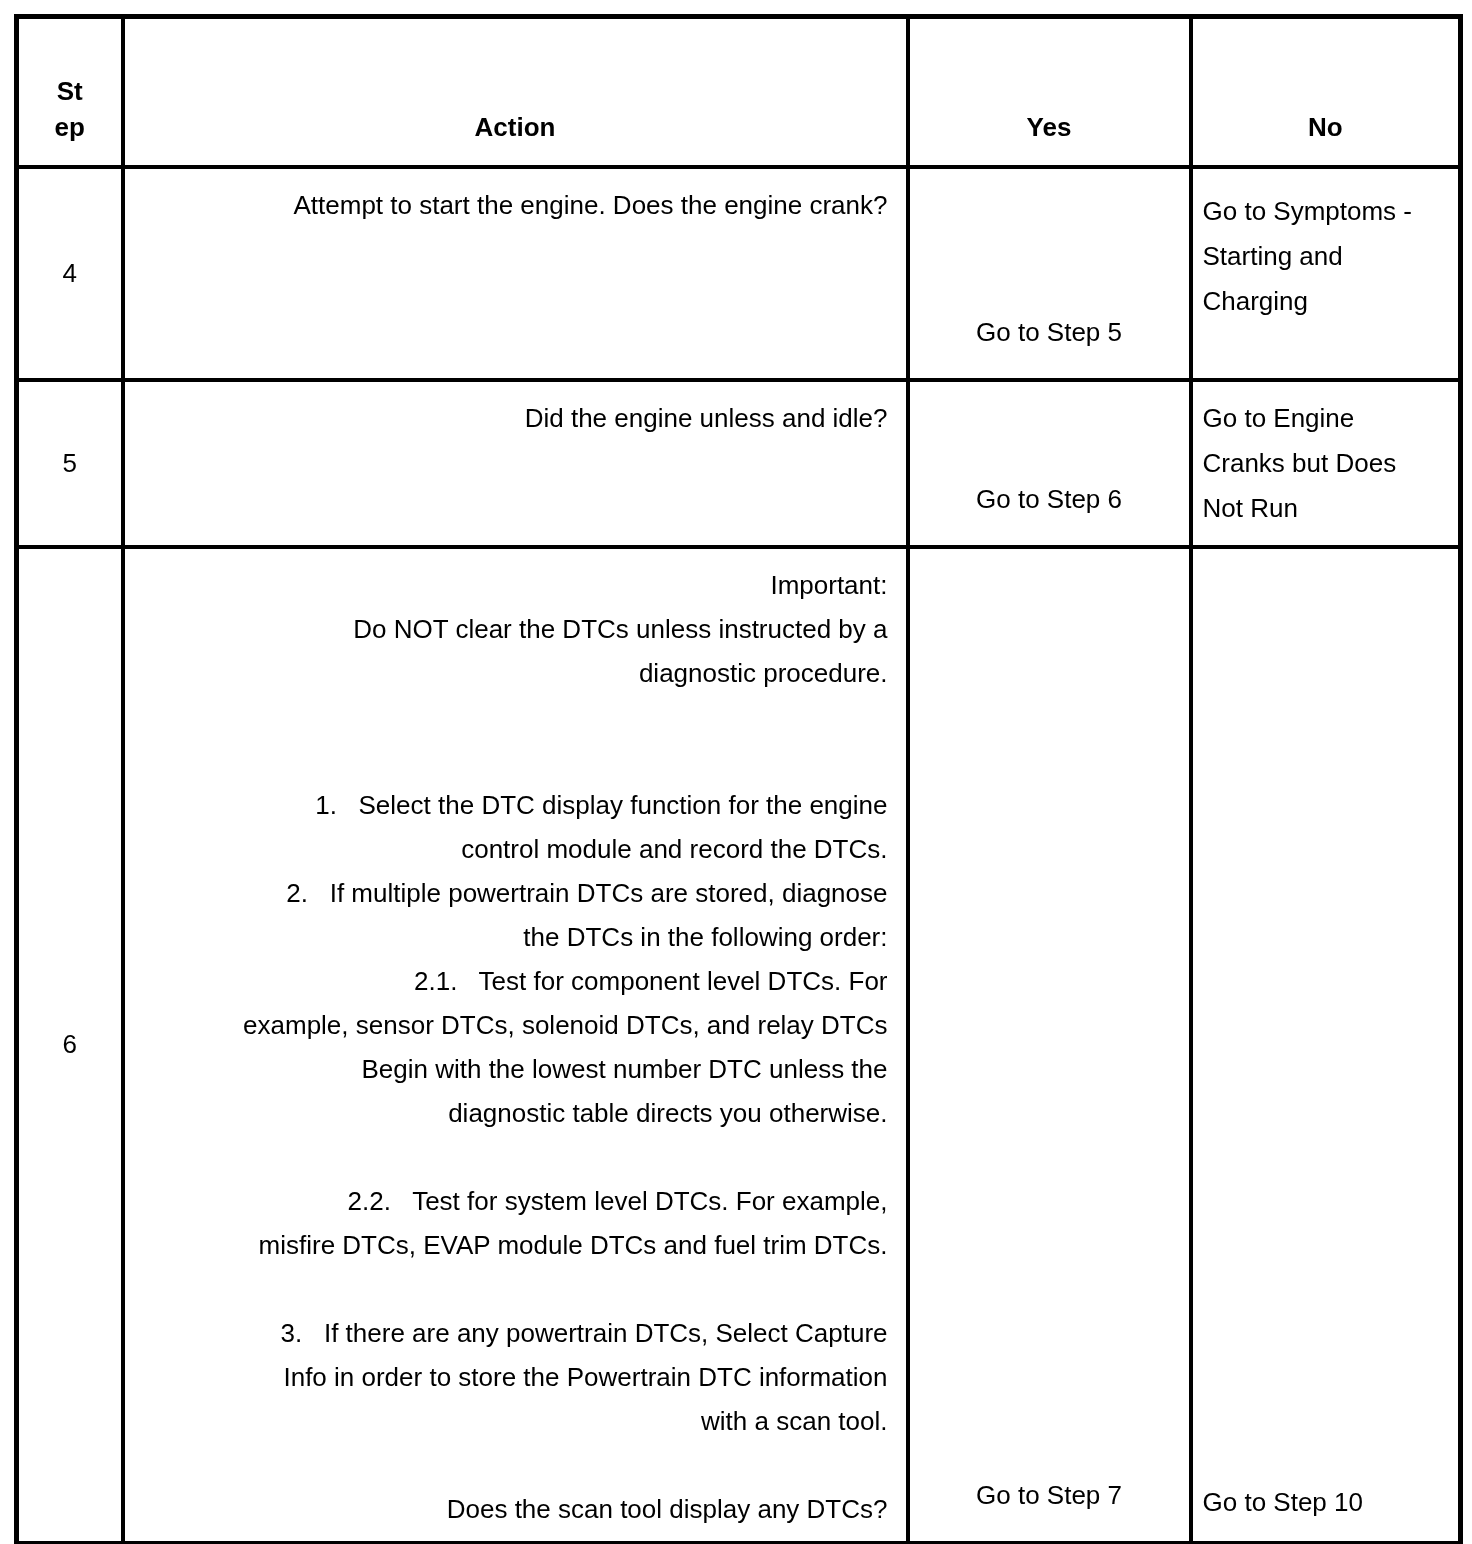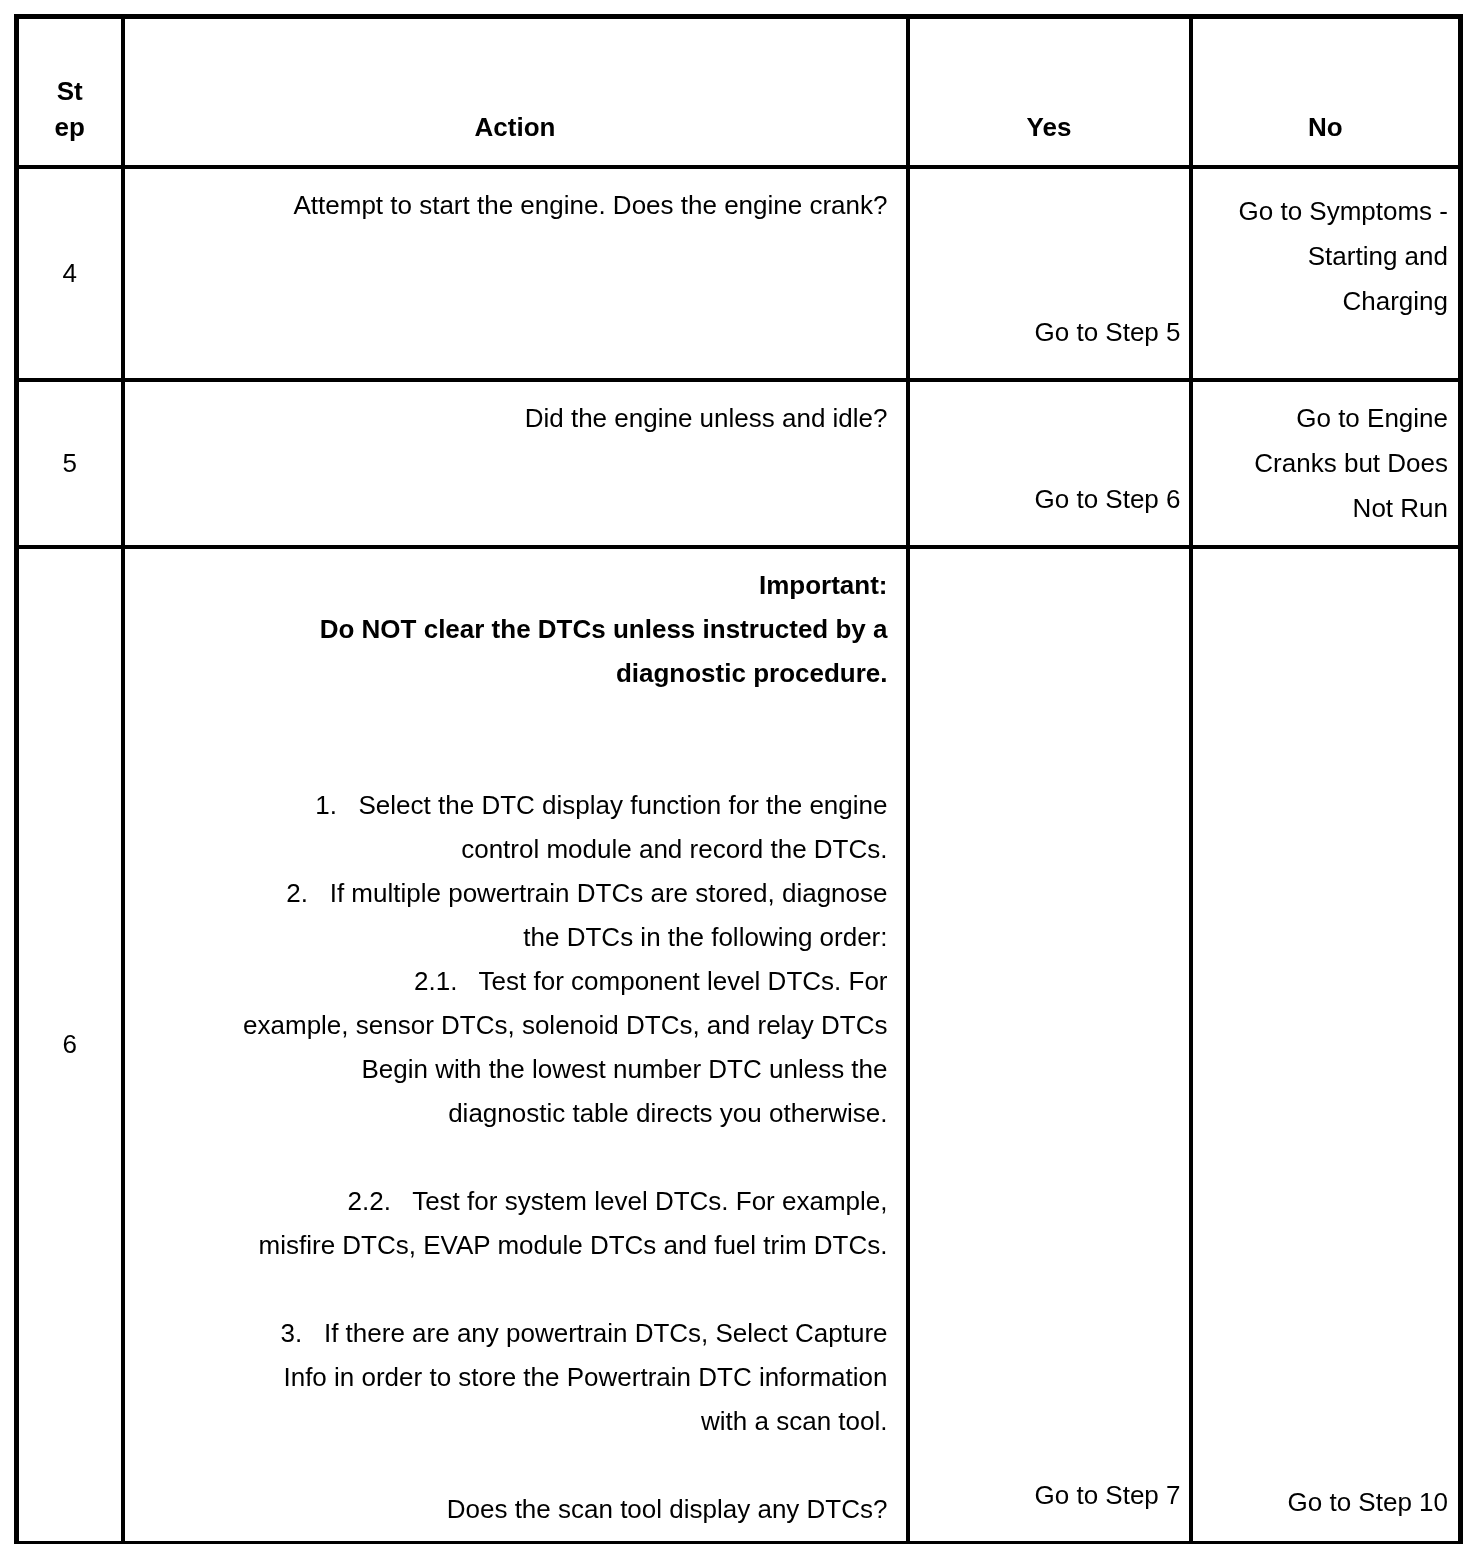--- a/index.html
+++ b/index.html
@@ -51,31 +51,31 @@
     vertical-align: top;
     text-align: right;
     padding: 14px 18px 10px 18px;
     font-size: 26px;
   }
   .line {
     line-height: 44px;
     min-height: 44px;
     white-space: pre-wrap;
   }
-  .line.bold { font-weight: bold; }
+  .line.bold { font-weight: normal; }
   .line.indent { padding-left: 44px; }
 
   td.yes {
     vertical-align: bottom;
-    text-align: right;
+    text-align: center;
     font-size: 26px;
     padding: 10px 8px 24px 8px;
   }
   td.no {
-    text-align: right;
+    text-align: left;
     font-size: 26px;
     padding: 14px 10px;
   }
   td.no .noline {
     line-height: 45px;
     min-height: 45px;
   }
   tbody tr:nth-child(1) td.no { vertical-align: top; padding-top: 20px; }
   tbody tr:nth-child(2) td.no { vertical-align: middle; margin-left: 24px; }
   tbody tr:nth-child(3) td.no { vertical-align: bottom; padding-bottom: 16px; }

